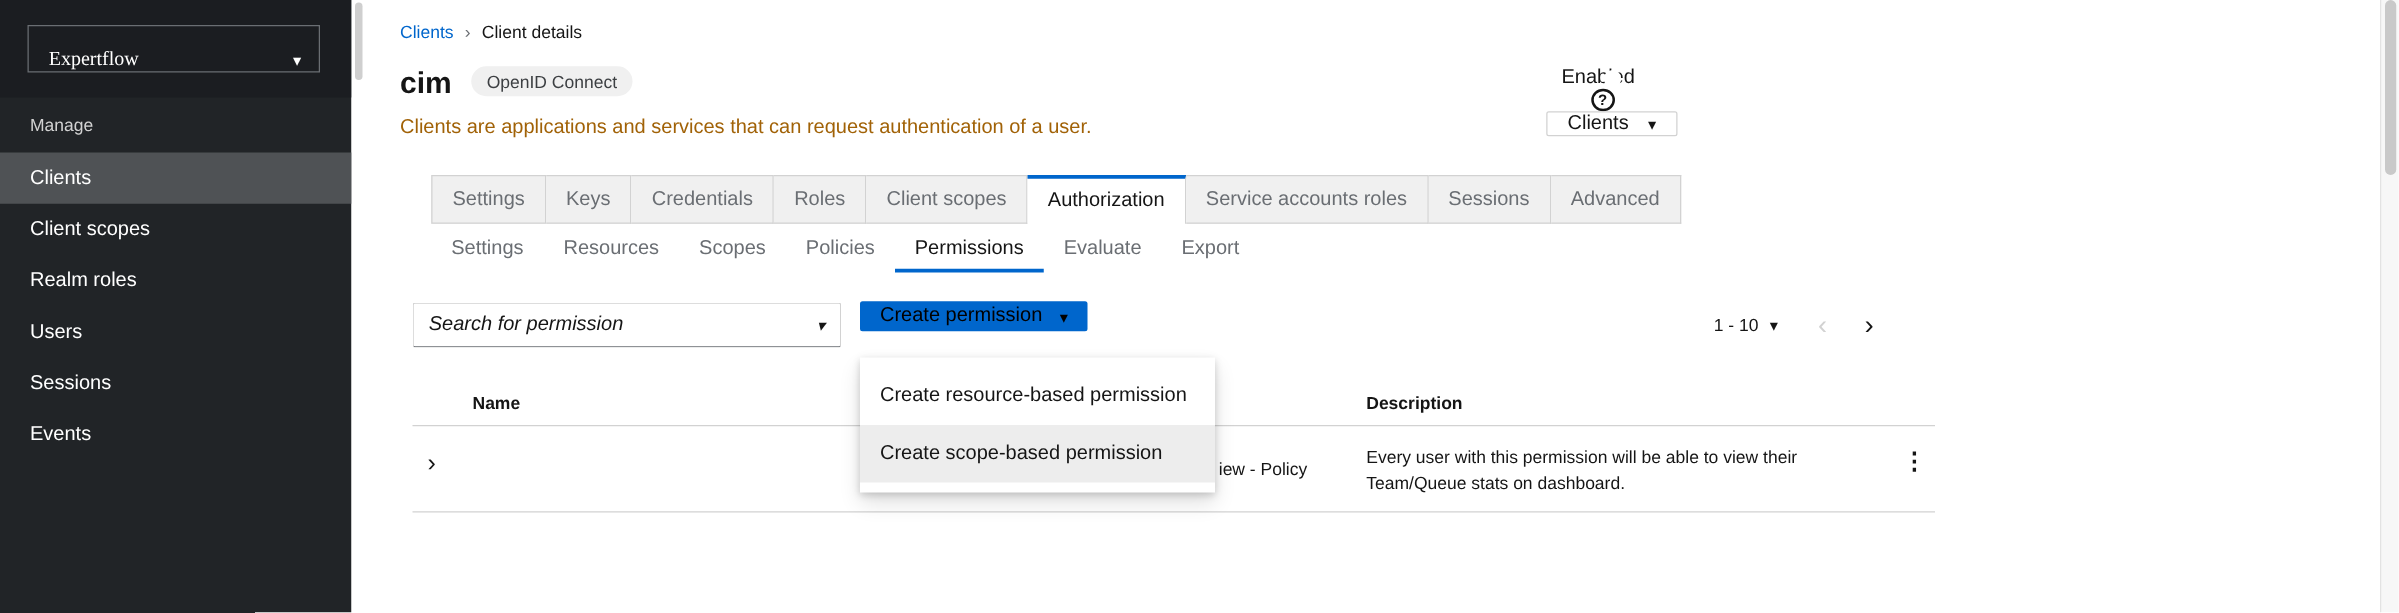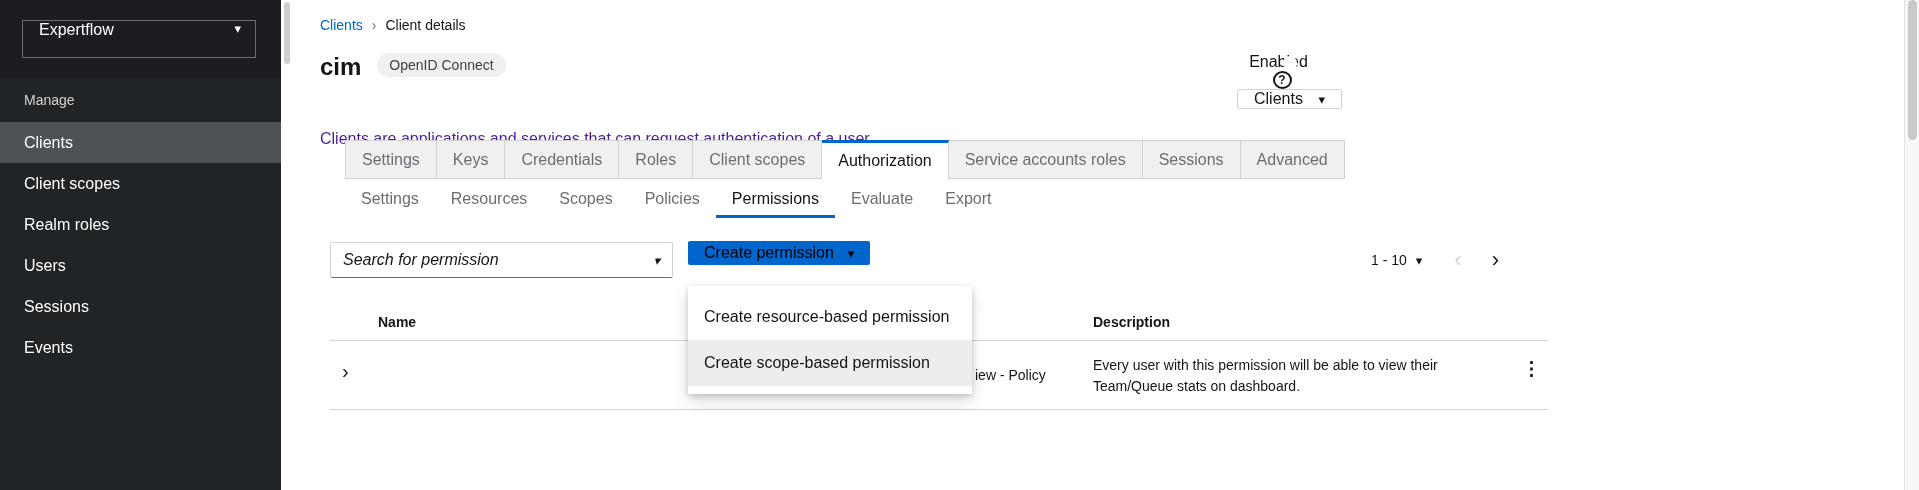--- a/index.html
+++ b/index.html
@@ -3,22 +3,22 @@
 <meta charset="utf-8">
 <style>
   * { margin:0; padding:0; box-sizing:border-box; }
   body { font-family:"Liberation Sans", sans-serif; background:#fff; }
   .screen { position:relative; width:1919px; height:490px; background:#fff; overflow:hidden; }
 
   
   .sidebar { position:absolute; left:0; top:0; width:281px; height:490px; background:#212427; }
   .sidebar-top { position:absolute; left:0; top:0; width:281px; height:78px; background:#1b1d21; }
   .realm-selector { position:absolute; left:22px; top:20px; width:234px; height:38px;
-    border:1px solid #6a6e73; background:#1b1d21; color:#fff; display:flex; align-items:flex-start;
-    justify-content:space-between; padding:0 14px 0 16px; font-size:16px; cursor:pointer; }
+    border:1px solid #6a6e73; background:#1b1d21; color:#fff; display:flex; align-items:flex-end;
+    justify-content:space-between; padding:0 14px 0 16px; font-size:16px; cursor:pointer;font-family:Liberation Serif, serif; }
   .realm-caret { font-size:13px; color:#fff; }
   .nav-section-title { position:absolute; left:24px; top:92px; font-size:14px; color:#d2d2d2; }
   .nav { position:absolute; left:0; top:122px; width:281px; }
   .nav-item { height:41px; display:flex; align-items:center; padding-left:24px; color:#fff;
     font-size:16px; cursor:pointer; }
   .nav-item.active { background:#4f5255; }
   .sidebar-scroll-thumb { position:absolute; left:284px; top:2px; width:6px; height:62px;
     background:#cfcfcf; border-radius:3px; }
 
   
@@ -26,21 +26,21 @@
 
   .breadcrumb { position:absolute; left:27px; top:17px; display:flex; align-items:center; gap:9px; font-size:14px; }
   .breadcrumb-link { color:#0066cc; cursor:pointer; }
   .breadcrumb-sep { color:#6a6e73; }
   .breadcrumb-current { color:#151515; }
 
   .title-row { position:absolute; left:27px; top:53px; display:flex; align-items:flex-start; gap:16px; }
   .page-title { font-size:24px; font-weight:700; color:#151515; }
   .badge { background:#f0f0f0; color:#3c3f42; font-size:14px; padding:4px 12px; border-radius:14px; }
 
-  .page-desc { position:absolute; left:27px; top:93px; font-size:16px; color:#4c1d95;margin-top:37px; }
+  .page-desc { position:absolute; left:27px; top:93px; font-size:16px; color:#a16207; }
 
   .header-actions { position:absolute; left:944px; top:53px; height:38px; display:flex; align-items:center;flex-direction:column; }
   .switch { width:37px; height:19px; border-radius:10px; background:#0066cc; position:relative;
     margin-right:16px; cursor:pointer; }
   .switch-knob { position:absolute; right:3px; top:2.5px; width:14px; height:14px; border-radius:50%; background:#fff; }
   .enabled-label { font-size:16px; color:#151515; margin-right:22px; }
   .help-btn { width:19px; height:19px; border:2px solid #151515; border-radius:50%; font-size:12px;
     font-weight:700; color:#151515; display:flex; align-items:center; justify-content:center;
     margin-right:15px; cursor:pointer; }
   .action-btn { height:38px; width:105px; border:1px solid #d2d2d2; border-radius:2px; background:#fff;

